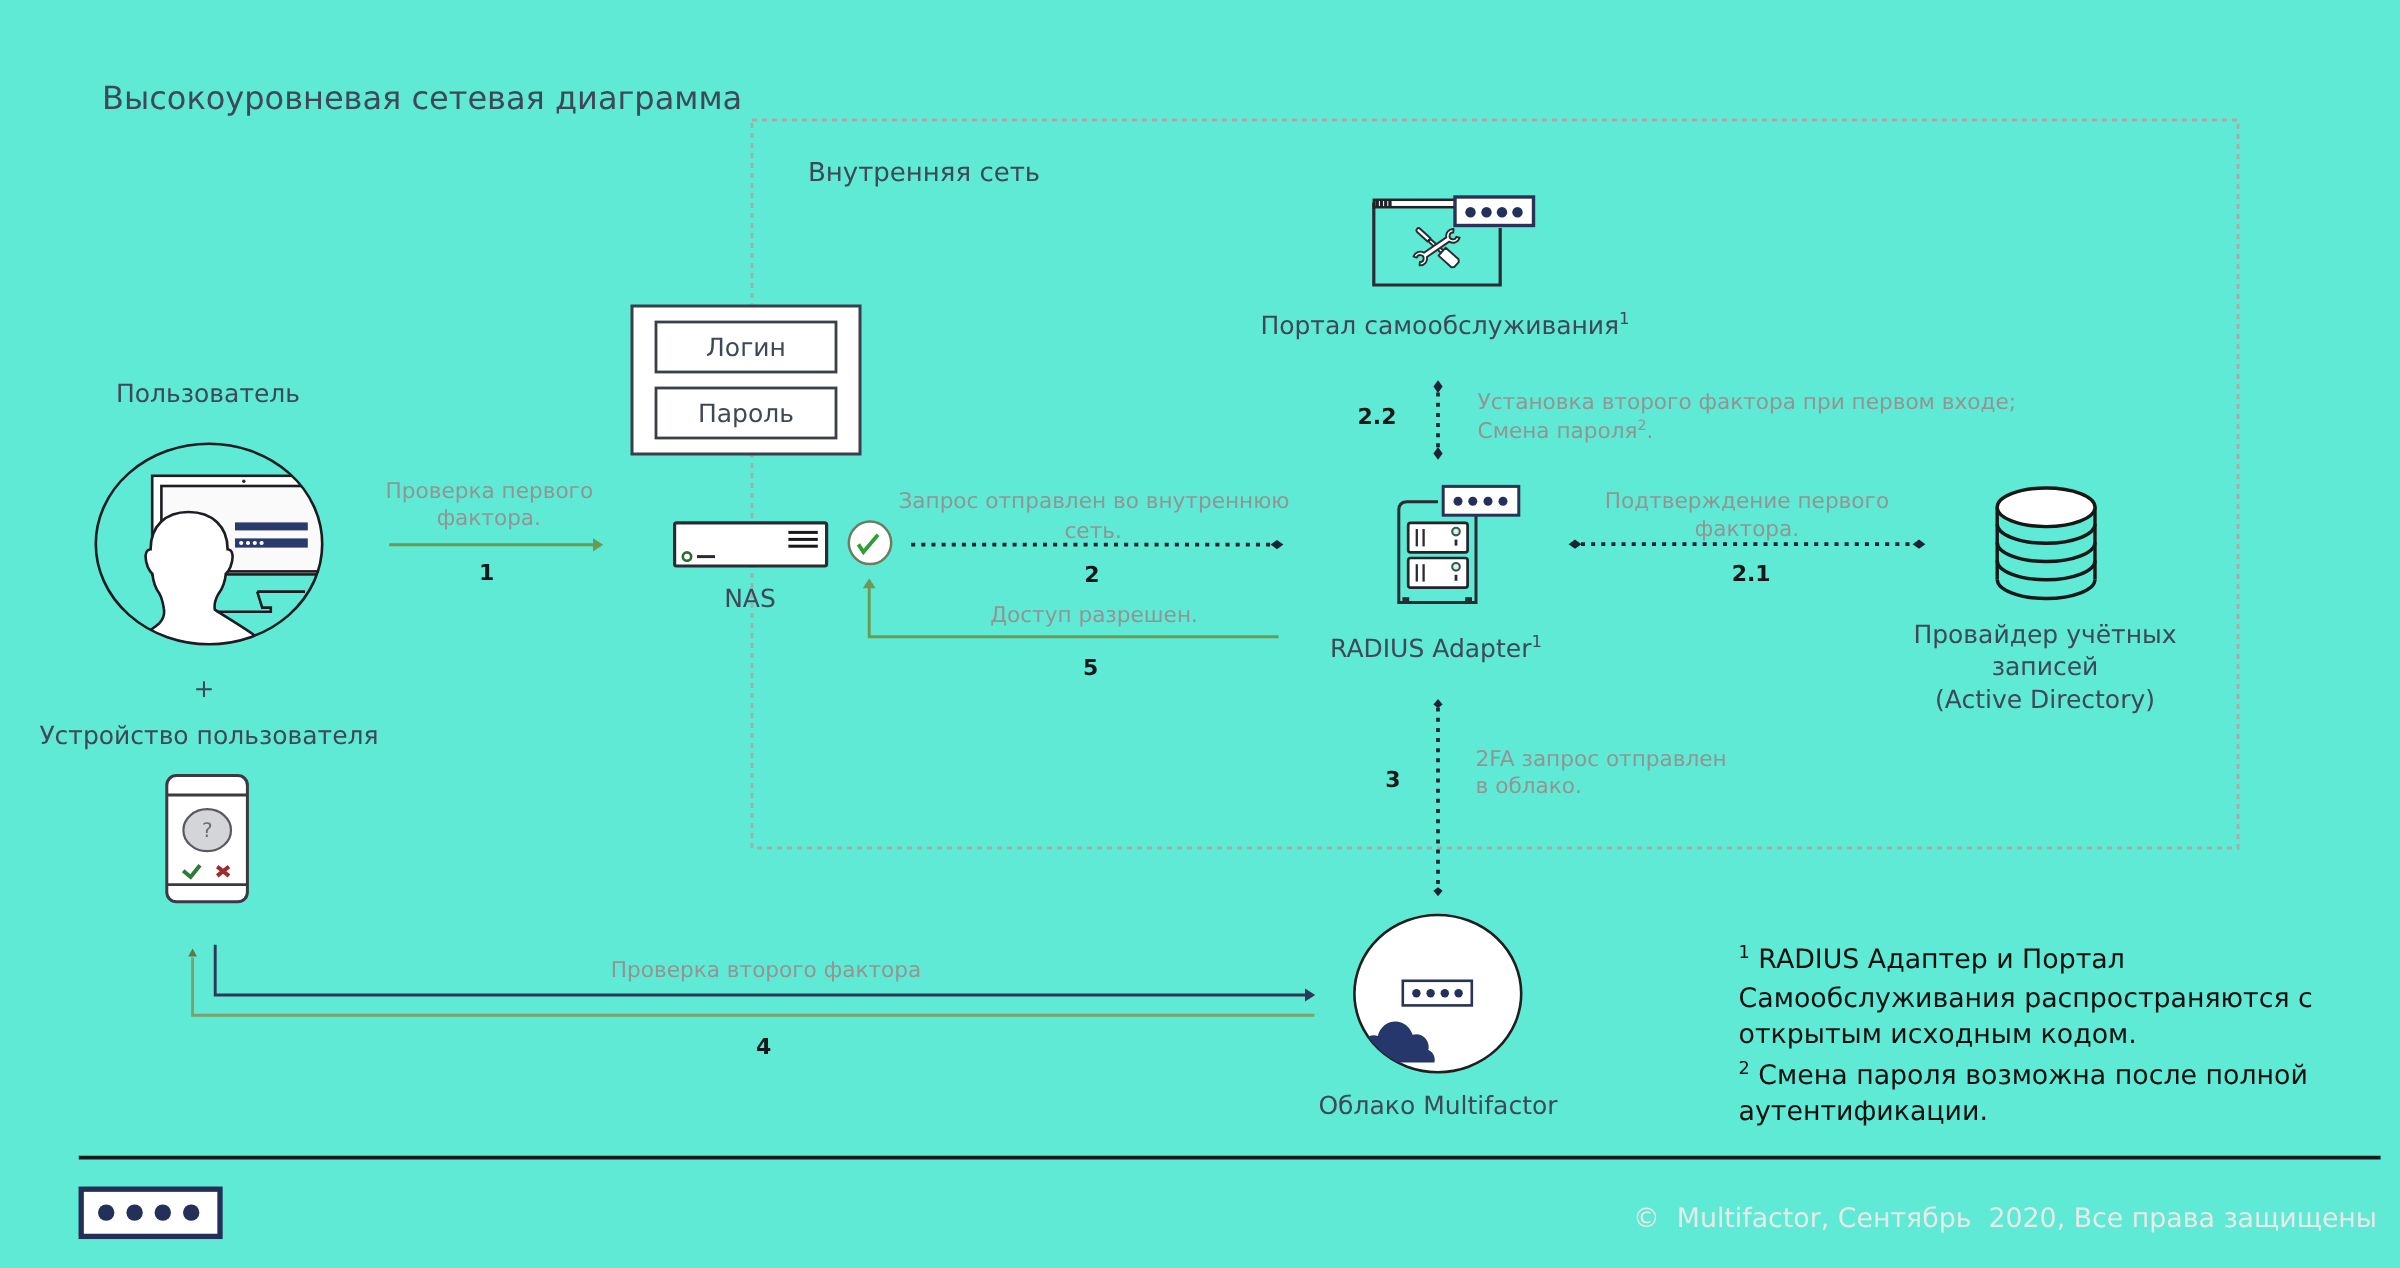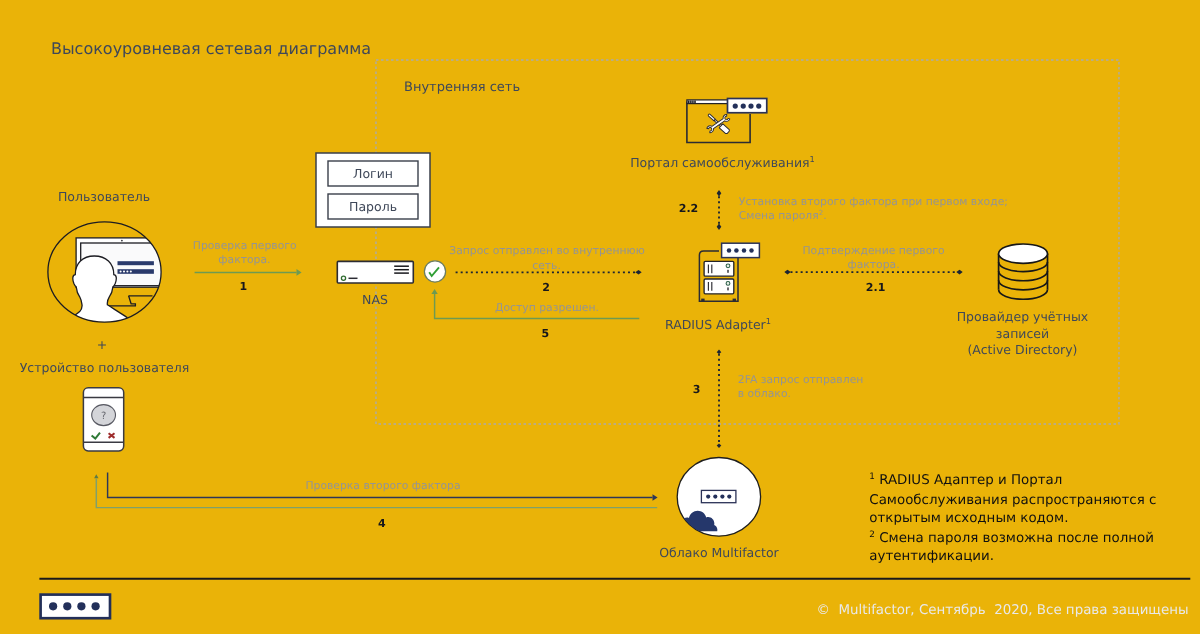--- a/index.html
+++ b/index.html
@@ -1,17 +1,17 @@
 <!DOCTYPE html>
 <html><head>
 <meta charset="utf-8">
 <title>Network diagram</title>
 <style>
   html,body{margin:0;padding:0;background:#ffffff;-webkit-font-smoothing:antialiased;text-rendering:geometricPrecision;}
-  .page{will-change:transform;position:relative;width:1200px;height:634px;background:#eab308;overflow:hidden;
+  .page{will-change:transform;position:relative;width:1200px;height:634px;background:#5eead4;overflow:hidden;
         font-family:"DejaVu Sans",sans-serif;}
   svg{display:block;}
   text{font-family:"DejaVu Sans",sans-serif;}
   .t-title{font-size:16px;fill:#3f4859;}
   .t-zone{font-size:13px;fill:#3f4859;}
   .t-node{font-size:12.5px;fill:#3f4859;}
   .t-gray{font-size:10.8px;fill:#949494;}
   .t-num{font-size:11px;font-weight:bold;fill:#18181b;}
   .t-note{font-size:13.4px;fill:#101010;}
   .t-foot{font-size:13.4px;fill:#e9e9e9;}

